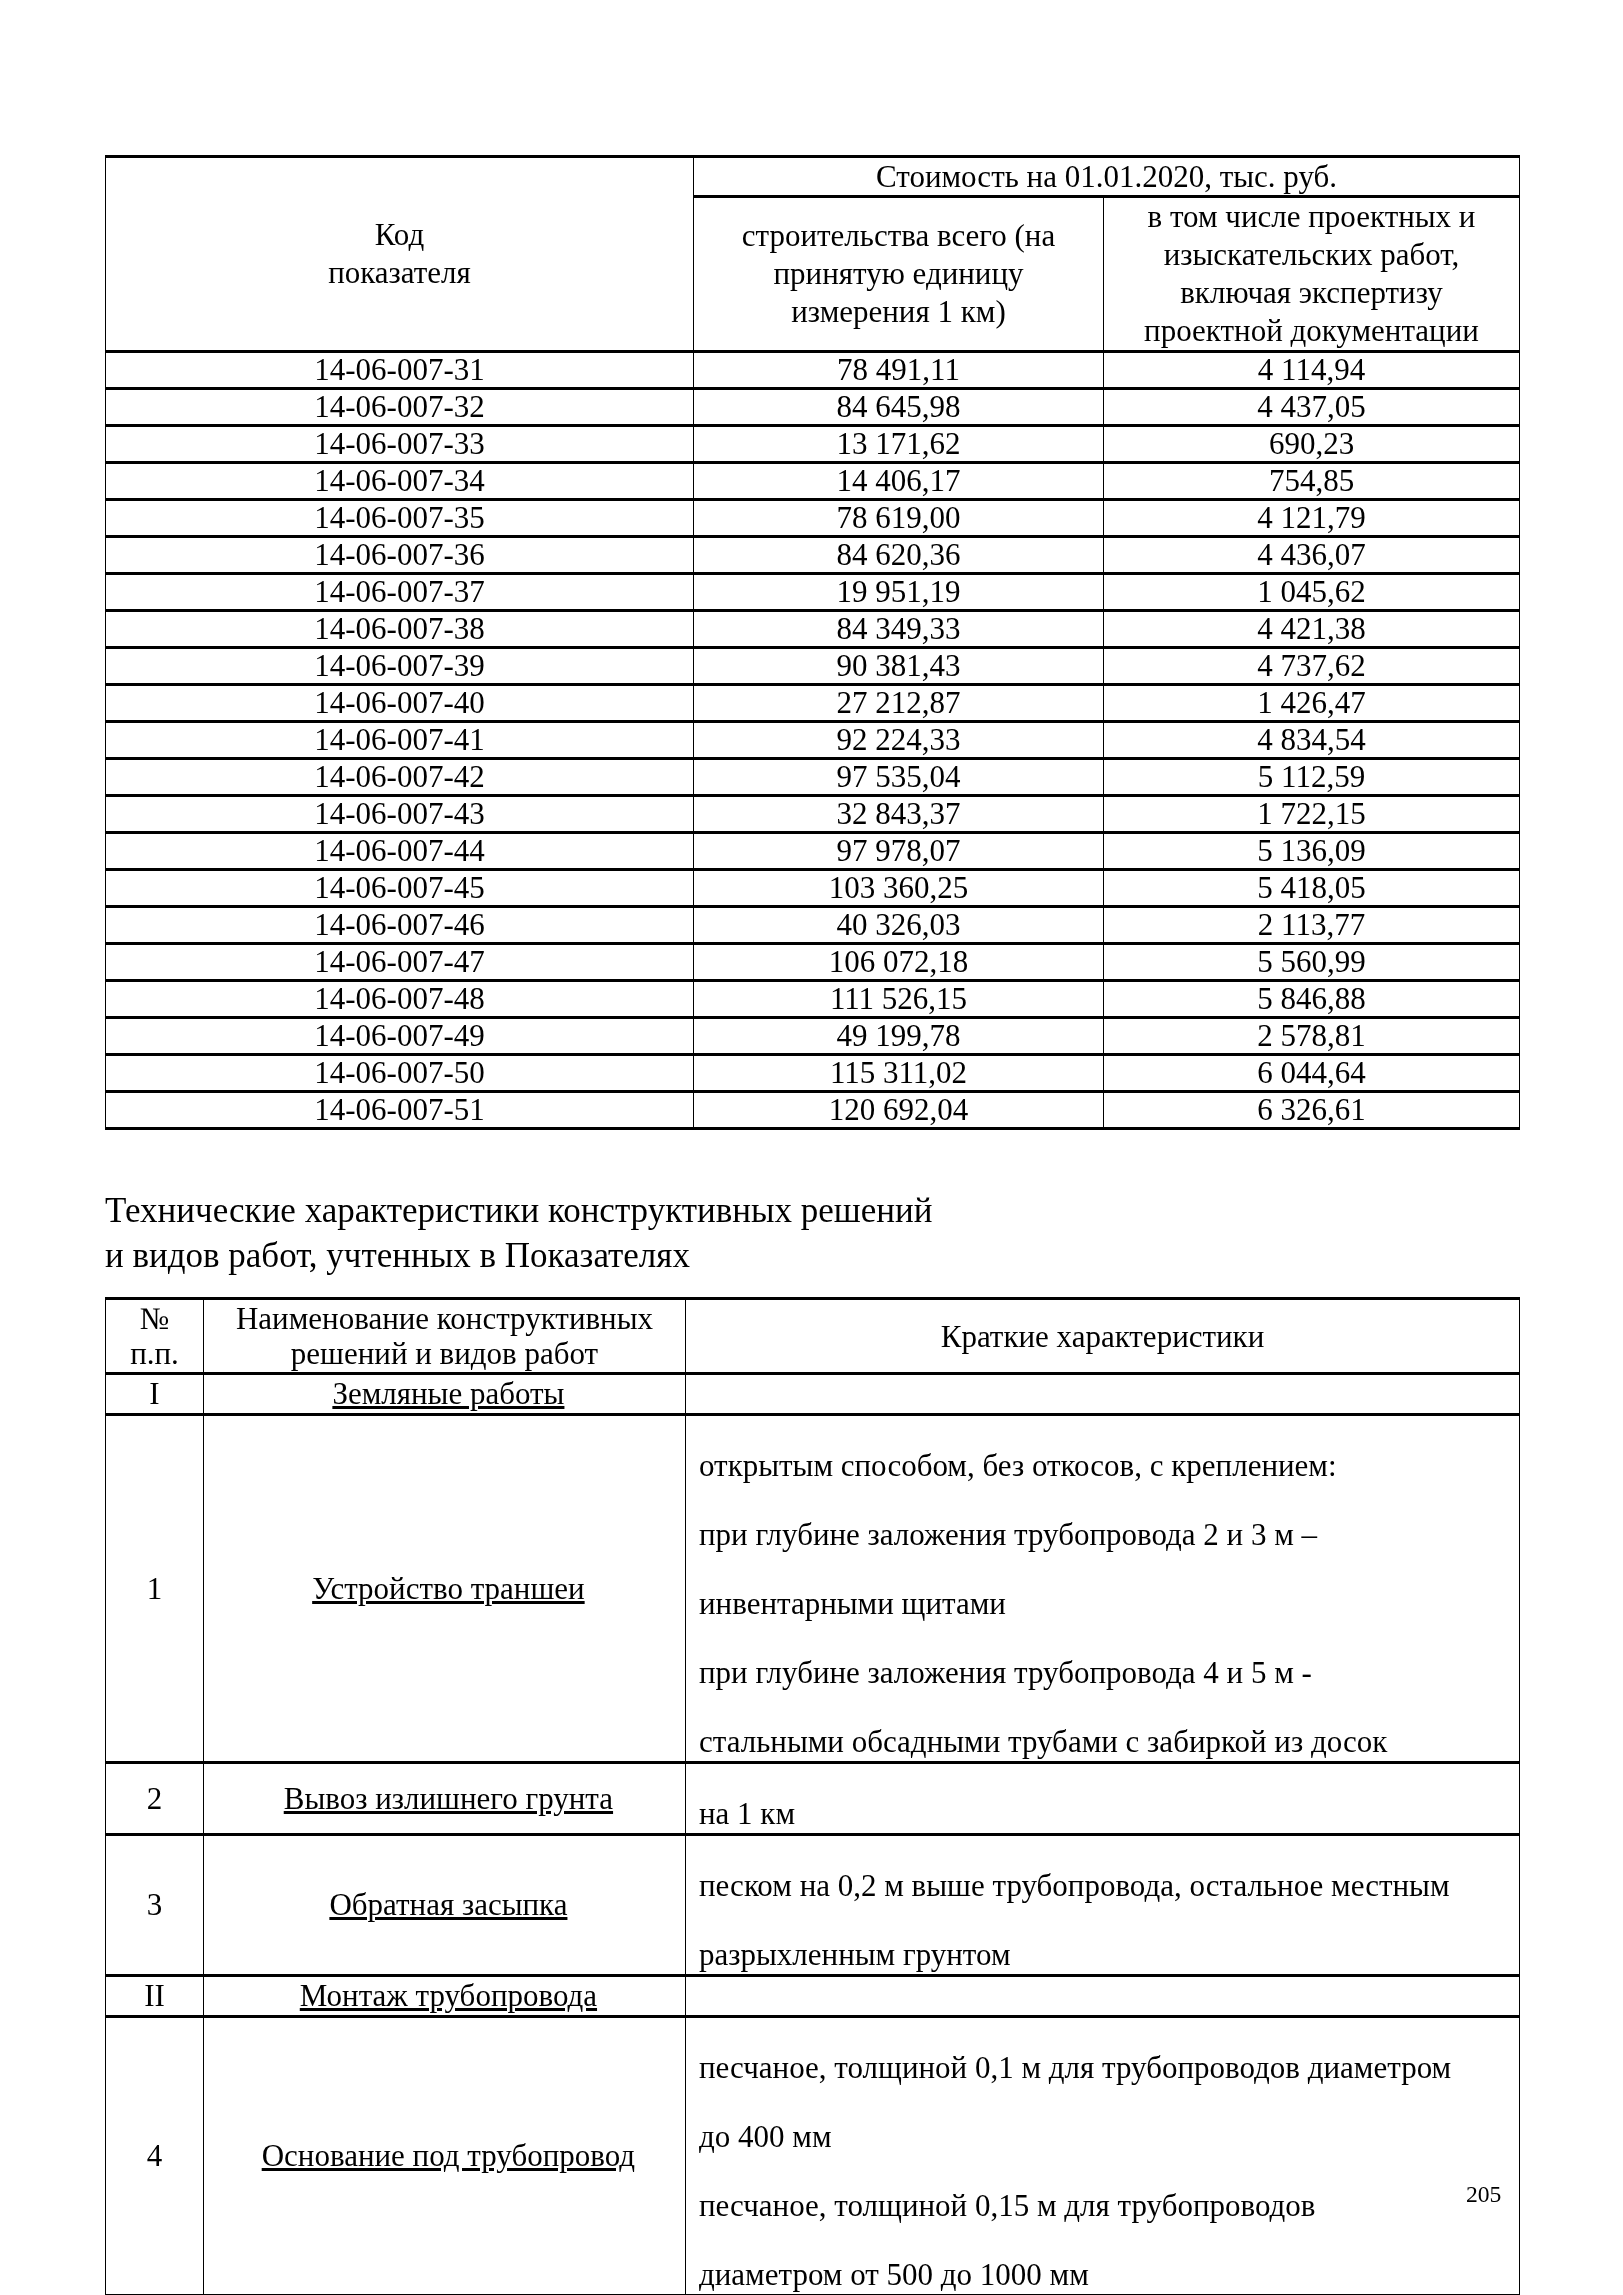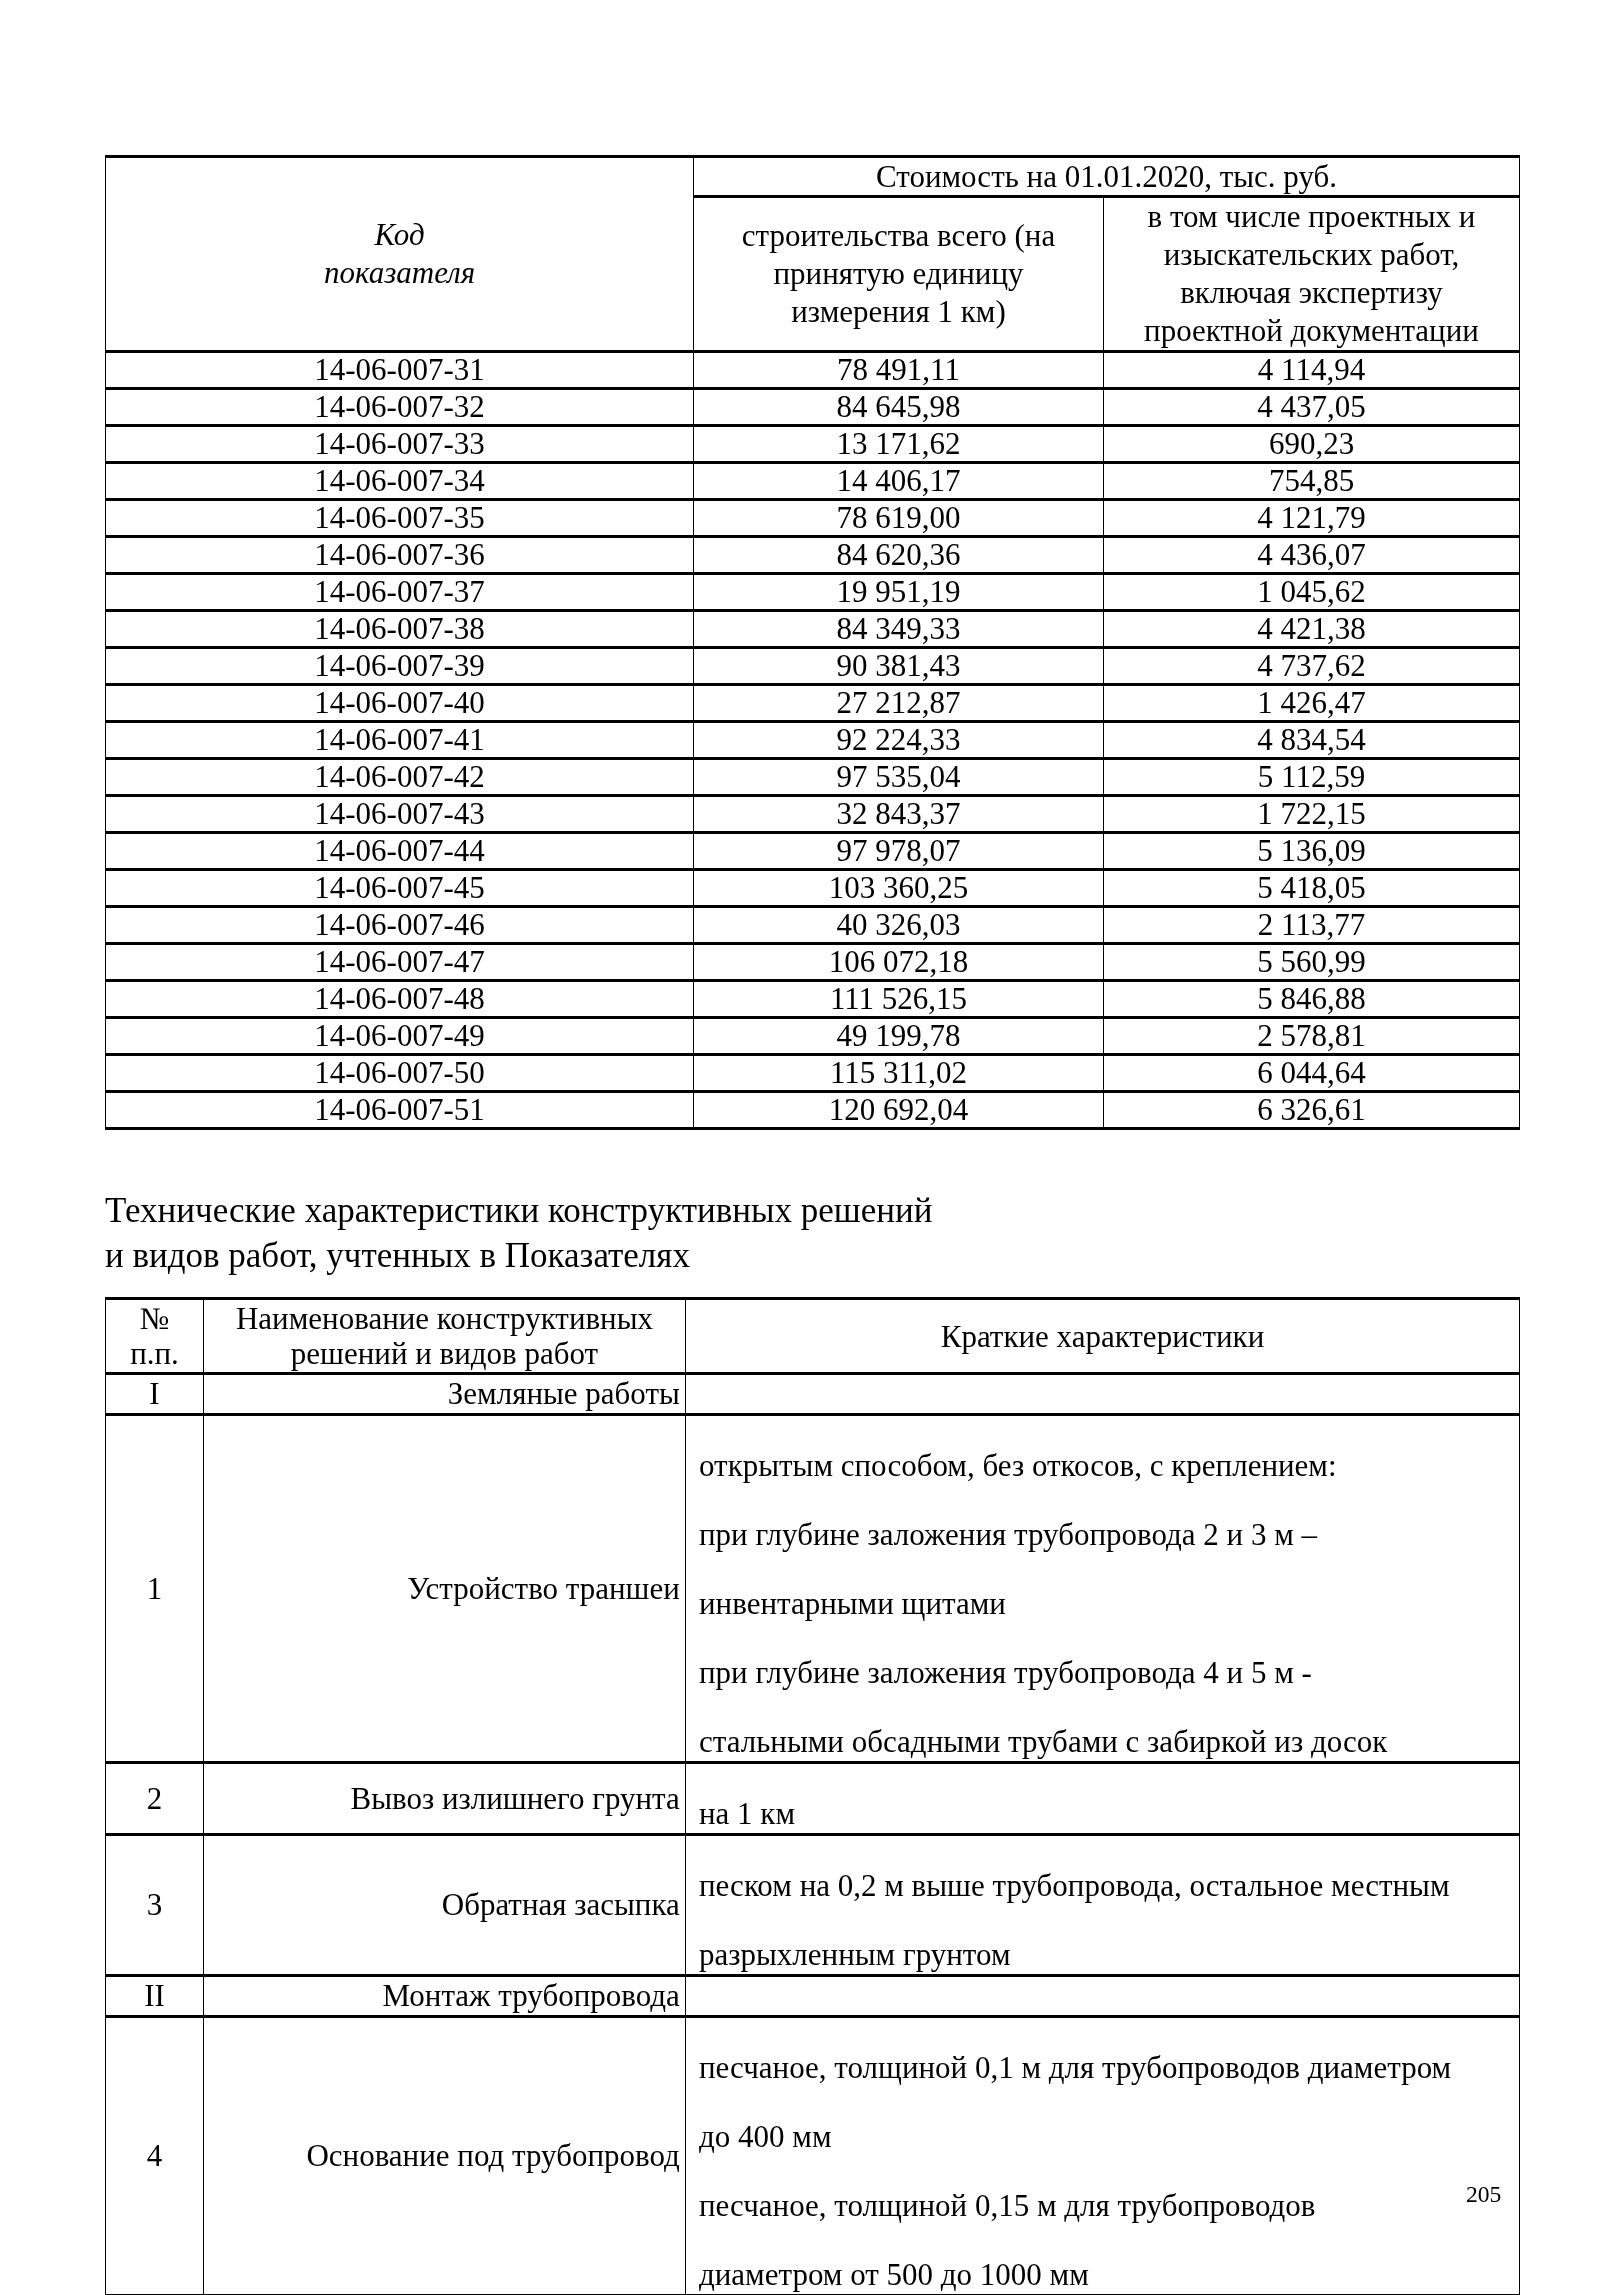--- a/index.html
+++ b/index.html
@@ -15,34 +15,34 @@
     border-left: 1.3px solid #000; border-right: 1.3px solid #000;
     border-top: 3.3px solid #000; border-bottom: 3.3px solid #000;
     padding: 0 5.2px; line-height: 38px; font-size: 31px;
   }
   
   #cost-table { left: 105px; top: 155px; width: 1414px; }
   #cost-table th { text-align: center; vertical-align: middle; }
   #cost-table td { text-align: center; height: 32px; padding: 0; line-height: 34px; }
   #cost-table .hdr-top { height: 34px; line-height: 37px; }
   #cost-table .hdr-sub { height: 148px; line-height: 38px; }
-  #cost-table .hdr-code { line-height: 38px; font-style: italic; }
+  #cost-table .hdr-code { line-height: 38px; }
   .ml span { display: block; }
 
   .heading {
     position: absolute; left: 105px; width: 1414px; top: 1188px;
     font-size: 35px; line-height: 45px;
   }
   .heading span { display: block; }
 
   #spec-table { left: 105px; top: 1297px; width: 1414px; }
   #spec-table th { text-align: center; vertical-align: middle; line-height: 35px; height: 72px; }
   #spec-table td { vertical-align: middle; line-height: 38px; }
   #spec-table td.num { text-align: center; padding: 0; }
-  #spec-table td.name { text-align: right; padding-left: 13px; }
+  #spec-table td.name { text-align: center; padding-left: 13px; text-decoration: underline; }
   #spec-table td.desc { text-align: left; padding-left: 13px; }
   #spec-table tr.single td { height: 31px; }
   #spec-table .desc span { display: block; margin-top: 31px; }
 
   .page-number {
     position: absolute; left: 1466px; top: 2169px; font-size: 23.6px; line-height: 26px; margin-top: 12px;
   }
 </style>
 </head>
 <body>

